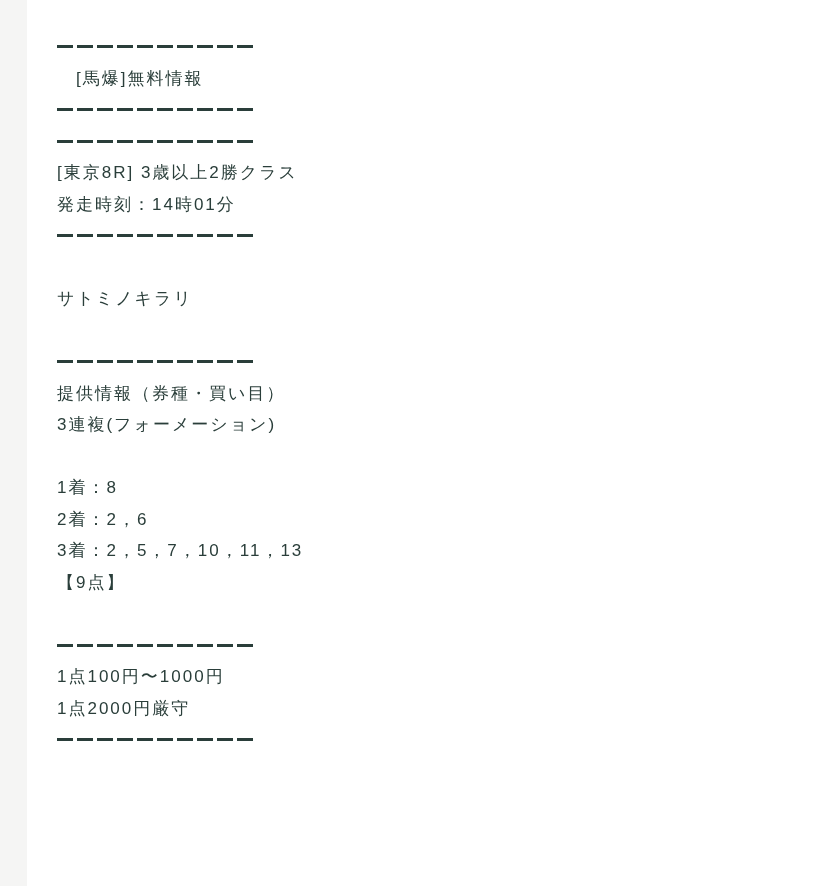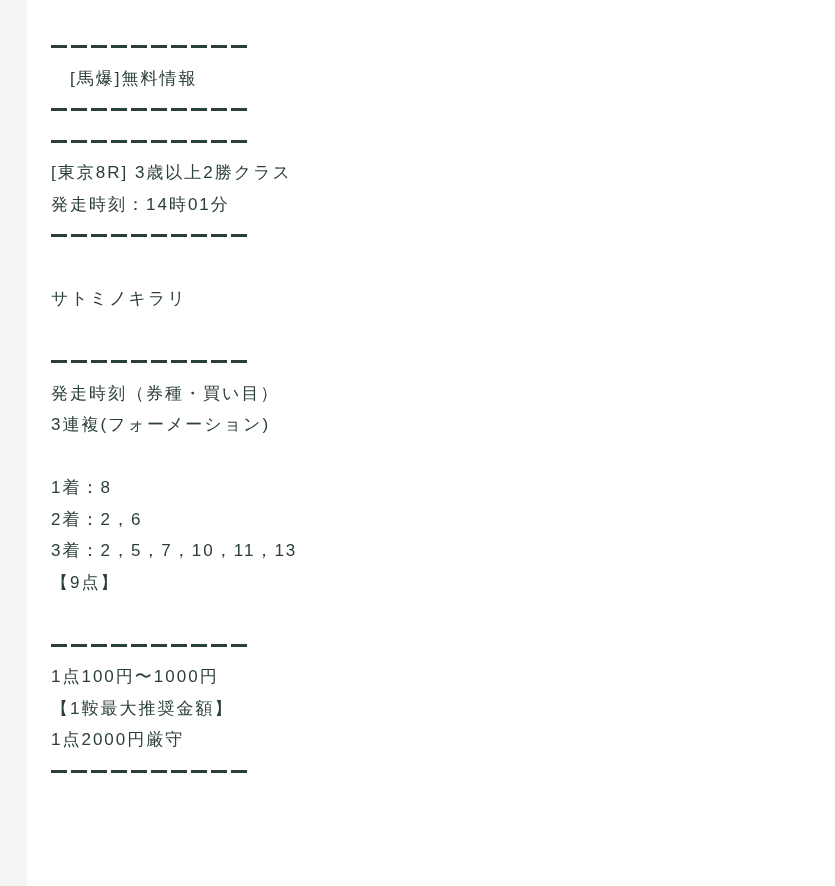--- a/index.html
+++ b/index.html
@@ -26,21 +26,21 @@
   .left-strip {
     position: absolute;
     left: 0;
     top: 0;
     width: 27px;
     height: 886px;
     background: var(--strip);
   }
   .content {
     position: absolute;
-    left: 51px;
+    left: 57px;
     top: 31px;
     width: 720px;
     color: var(--text);
     font-size: 17px;
     letter-spacing: 2px;
   }
   .line {
     height: 31.5px;
     display: flex;
     align-items: center;
@@ -69,27 +69,26 @@
       <div class="line text indent"><span>[馬爆]無料情報</span></div>
       <div class="line divider"><span class="dash"></span><span class="dash"></span><span class="dash"></span><span class="dash"></span><span class="dash"></span><span class="dash"></span><span class="dash"></span><span class="dash"></span><span class="dash"></span><span class="dash"></span></div>
       <div class="line divider"><span class="dash"></span><span class="dash"></span><span class="dash"></span><span class="dash"></span><span class="dash"></span><span class="dash"></span><span class="dash"></span><span class="dash"></span><span class="dash"></span><span class="dash"></span></div>
       <div class="line text"><span>[東京8R] 3歳以上2勝クラス</span></div>
       <div class="line text"><span>発走時刻：14時01分</span></div>
       <div class="line divider"><span class="dash"></span><span class="dash"></span><span class="dash"></span><span class="dash"></span><span class="dash"></span><span class="dash"></span><span class="dash"></span><span class="dash"></span><span class="dash"></span><span class="dash"></span></div>
       <div class="line blank"></div>
       <div class="line text"><span>サトミノキラリ</span></div>
       <div class="line blank"></div>
       <div class="line divider"><span class="dash"></span><span class="dash"></span><span class="dash"></span><span class="dash"></span><span class="dash"></span><span class="dash"></span><span class="dash"></span><span class="dash"></span><span class="dash"></span><span class="dash"></span></div>
-      <div class="line text"><span>発走時刻（券種・買い目）</span></div>
+      <div class="line text"><span>提供情報（券種・買い目）</span></div>
       <div class="line text"><span>3連複(フォーメーション)</span></div>
       <div class="line blank"></div>
       <div class="line text"><span>1着：8</span></div>
       <div class="line text"><span>2着：2，6</span></div>
       <div class="line text"><span>3着：2，5，7，10，11，13</span></div>
       <div class="line text"><span>【9点】</span></div>
       <div class="line blank"></div>
       <div class="line divider"><span class="dash"></span><span class="dash"></span><span class="dash"></span><span class="dash"></span><span class="dash"></span><span class="dash"></span><span class="dash"></span><span class="dash"></span><span class="dash"></span><span class="dash"></span></div>
       <div class="line text"><span>1点100円〜1000円</span></div>
-      <div class="line text"><span>【1鞍最大推奨金額】</span></div>
       <div class="line text"><span>1点2000円厳守</span></div>
       <div class="line divider"><span class="dash"></span><span class="dash"></span><span class="dash"></span><span class="dash"></span><span class="dash"></span><span class="dash"></span><span class="dash"></span><span class="dash"></span><span class="dash"></span><span class="dash"></span></div>
     </div>
 </div>
 
 </body></html>

